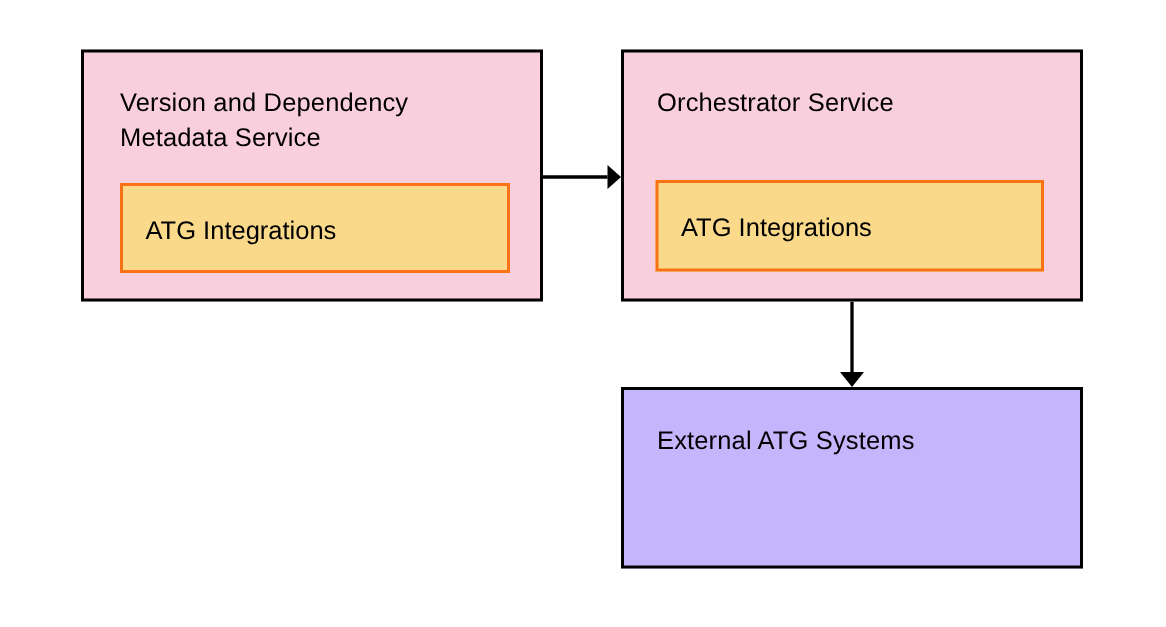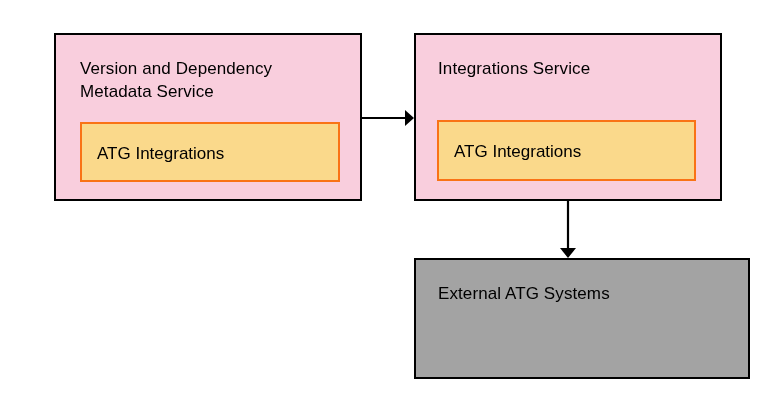--- a/index.html
+++ b/index.html
@@ -82,23 +82,23 @@
     left: 15px;
     top: 18px;
     font-size: 17px;
     line-height: 23px;
     color: #000000;
   }
   
   #node-external-atg {
     left: 414px;
     top: 258px;
-    width: 336px;
+    width: 308px;
     height: 121px;
-    background: #a3a3a3;
+    background: #c4b5fd;
   }
   #label-external-atg {
     left: 22px;
     top: 22px;
   }
   
   .connector {
     position: absolute;
     left: 0;
     top: 0;
@@ -124,21 +124,21 @@
 
   <div class="node" id="node-version-dependency">
     <div class="node-label" id="label-version-dependency">Version and Dependency
 Metadata Service</div>
     <div class="node-inner" id="node-atg-integrations-1">
       <div class="inner-label">ATG Integrations</div>
     </div>
   </div>
 
   <div class="node" id="node-orchestrator">
-    <div class="node-label" id="label-orchestrator">Integrations Service</div>
+    <div class="node-label" id="label-orchestrator">Orchestrator Service</div>
     <div class="node-inner" id="node-atg-integrations-2">
       <div class="inner-label">ATG Integrations</div>
     </div>
   </div>
 
   <div class="node" id="node-external-atg">
     <div class="node-label" id="label-external-atg">External ATG Systems</div>
   </div>
 
 </div>

